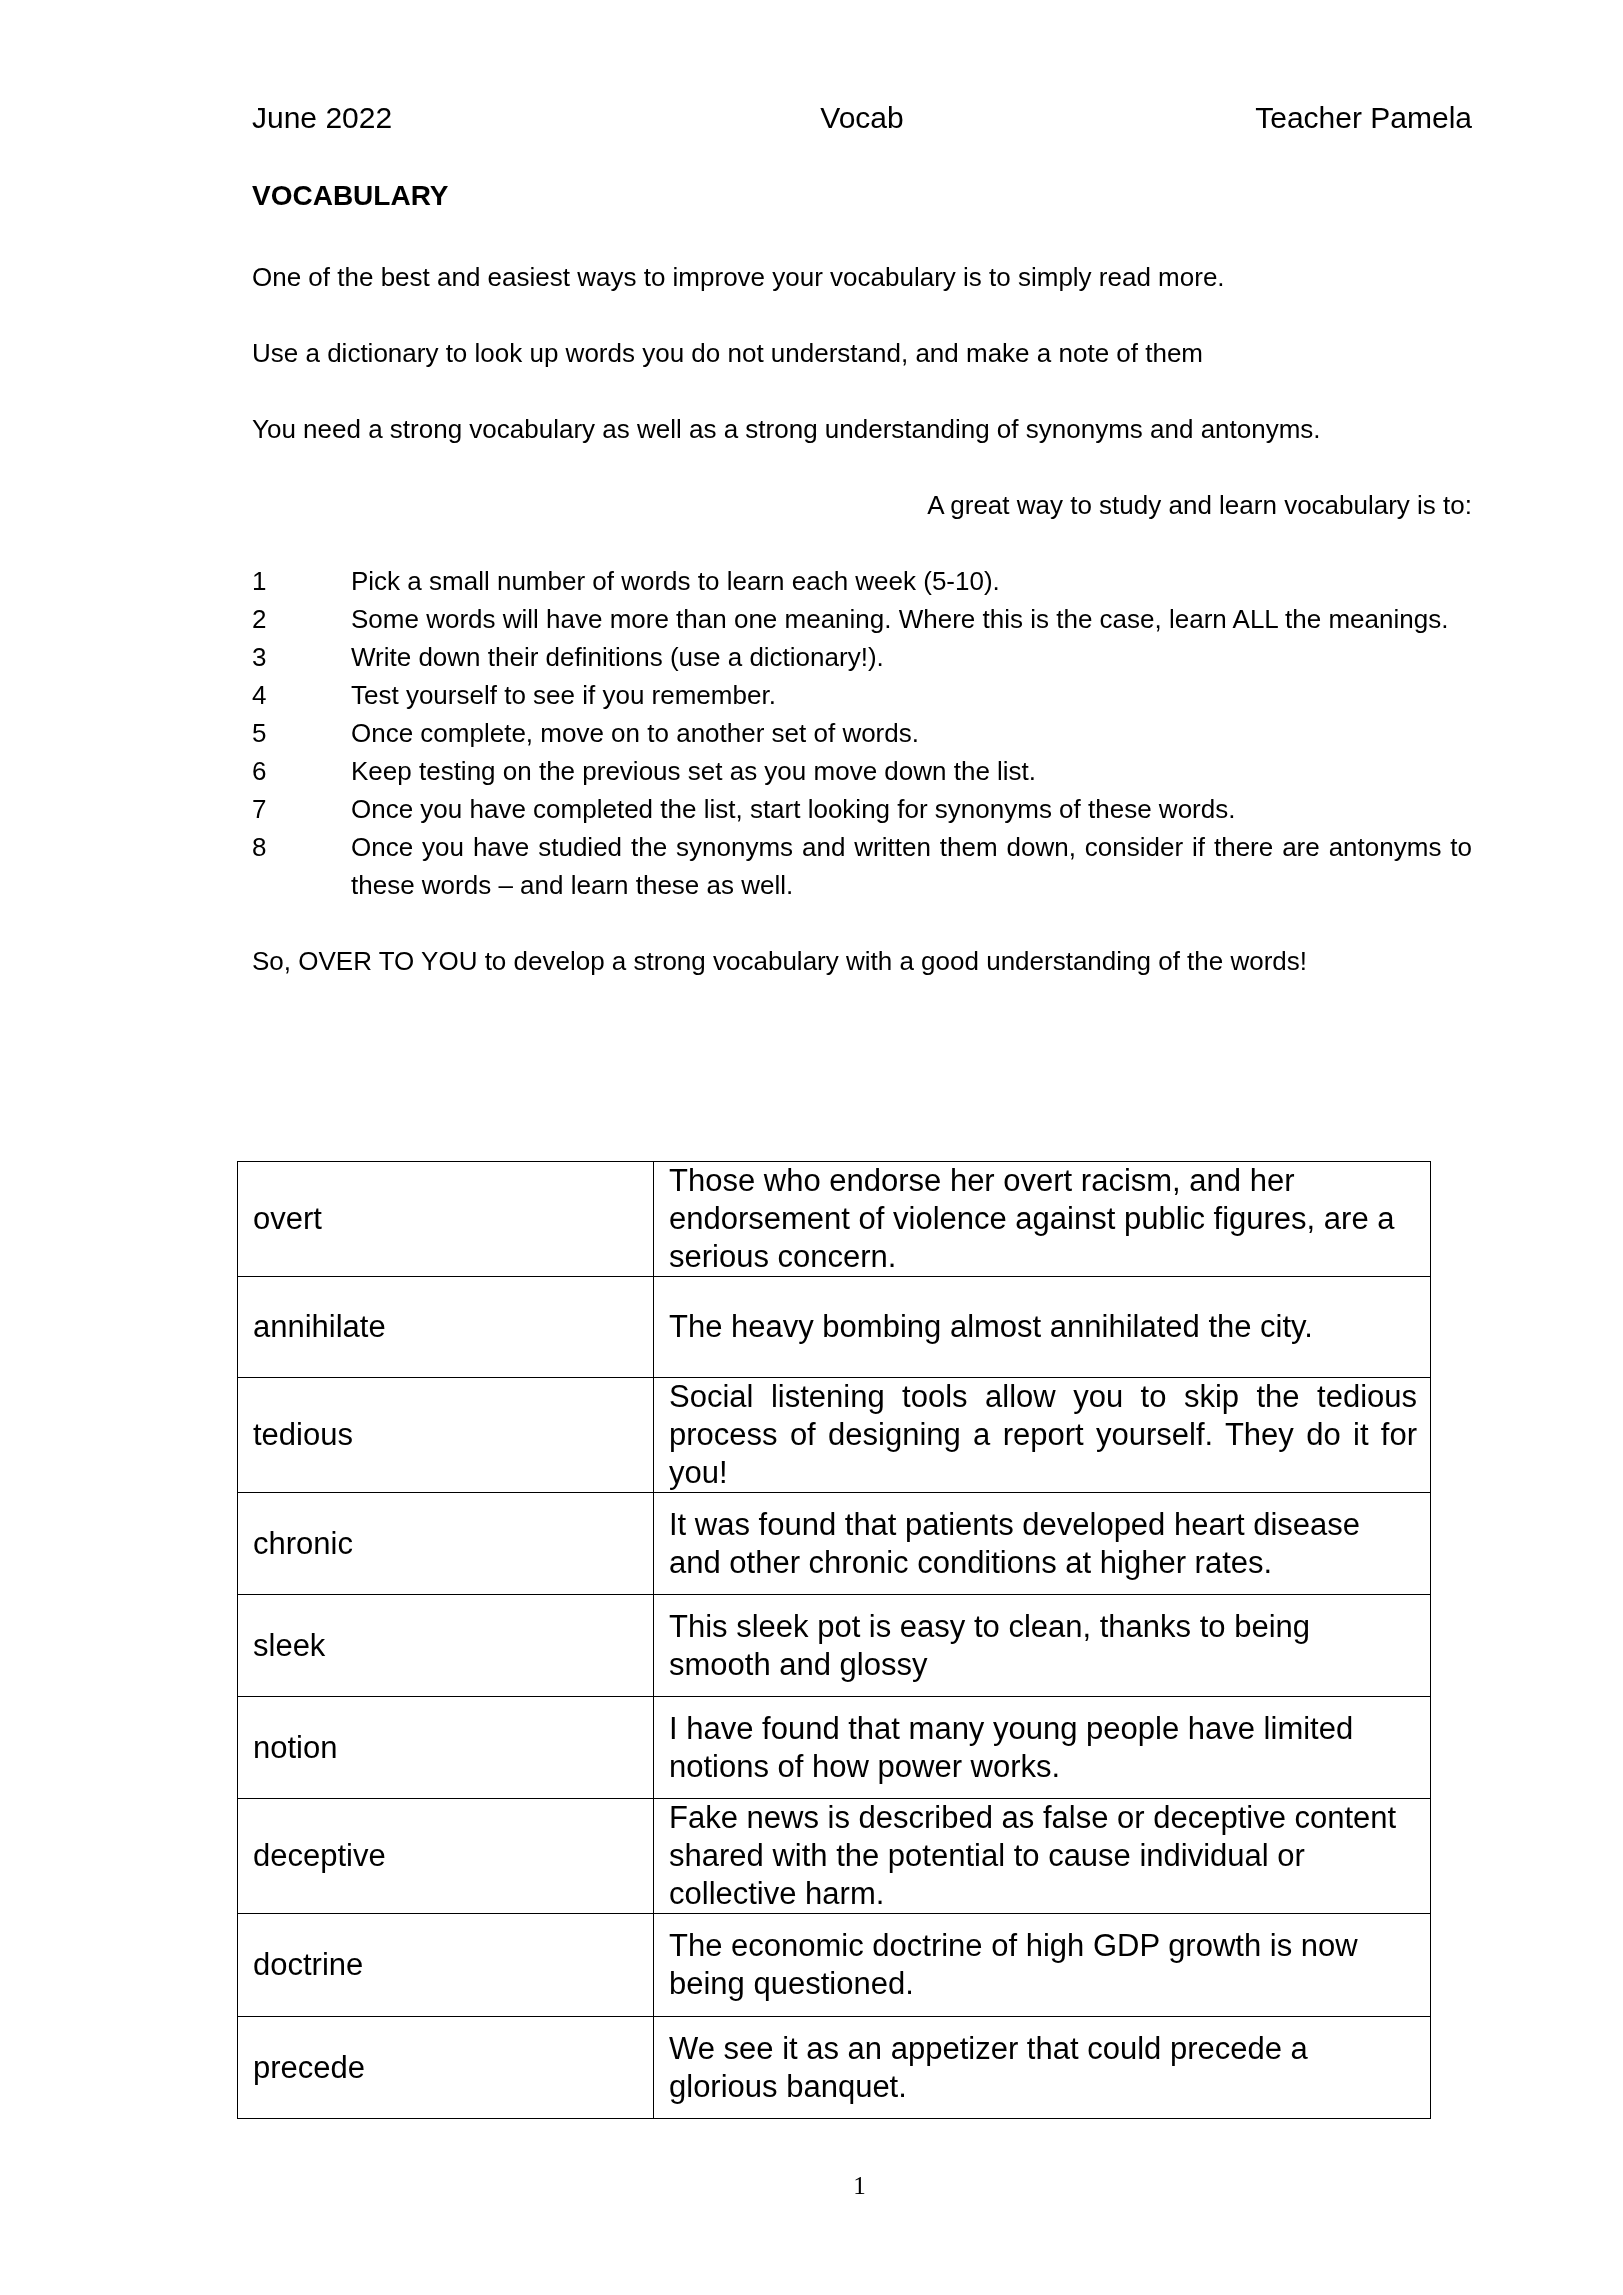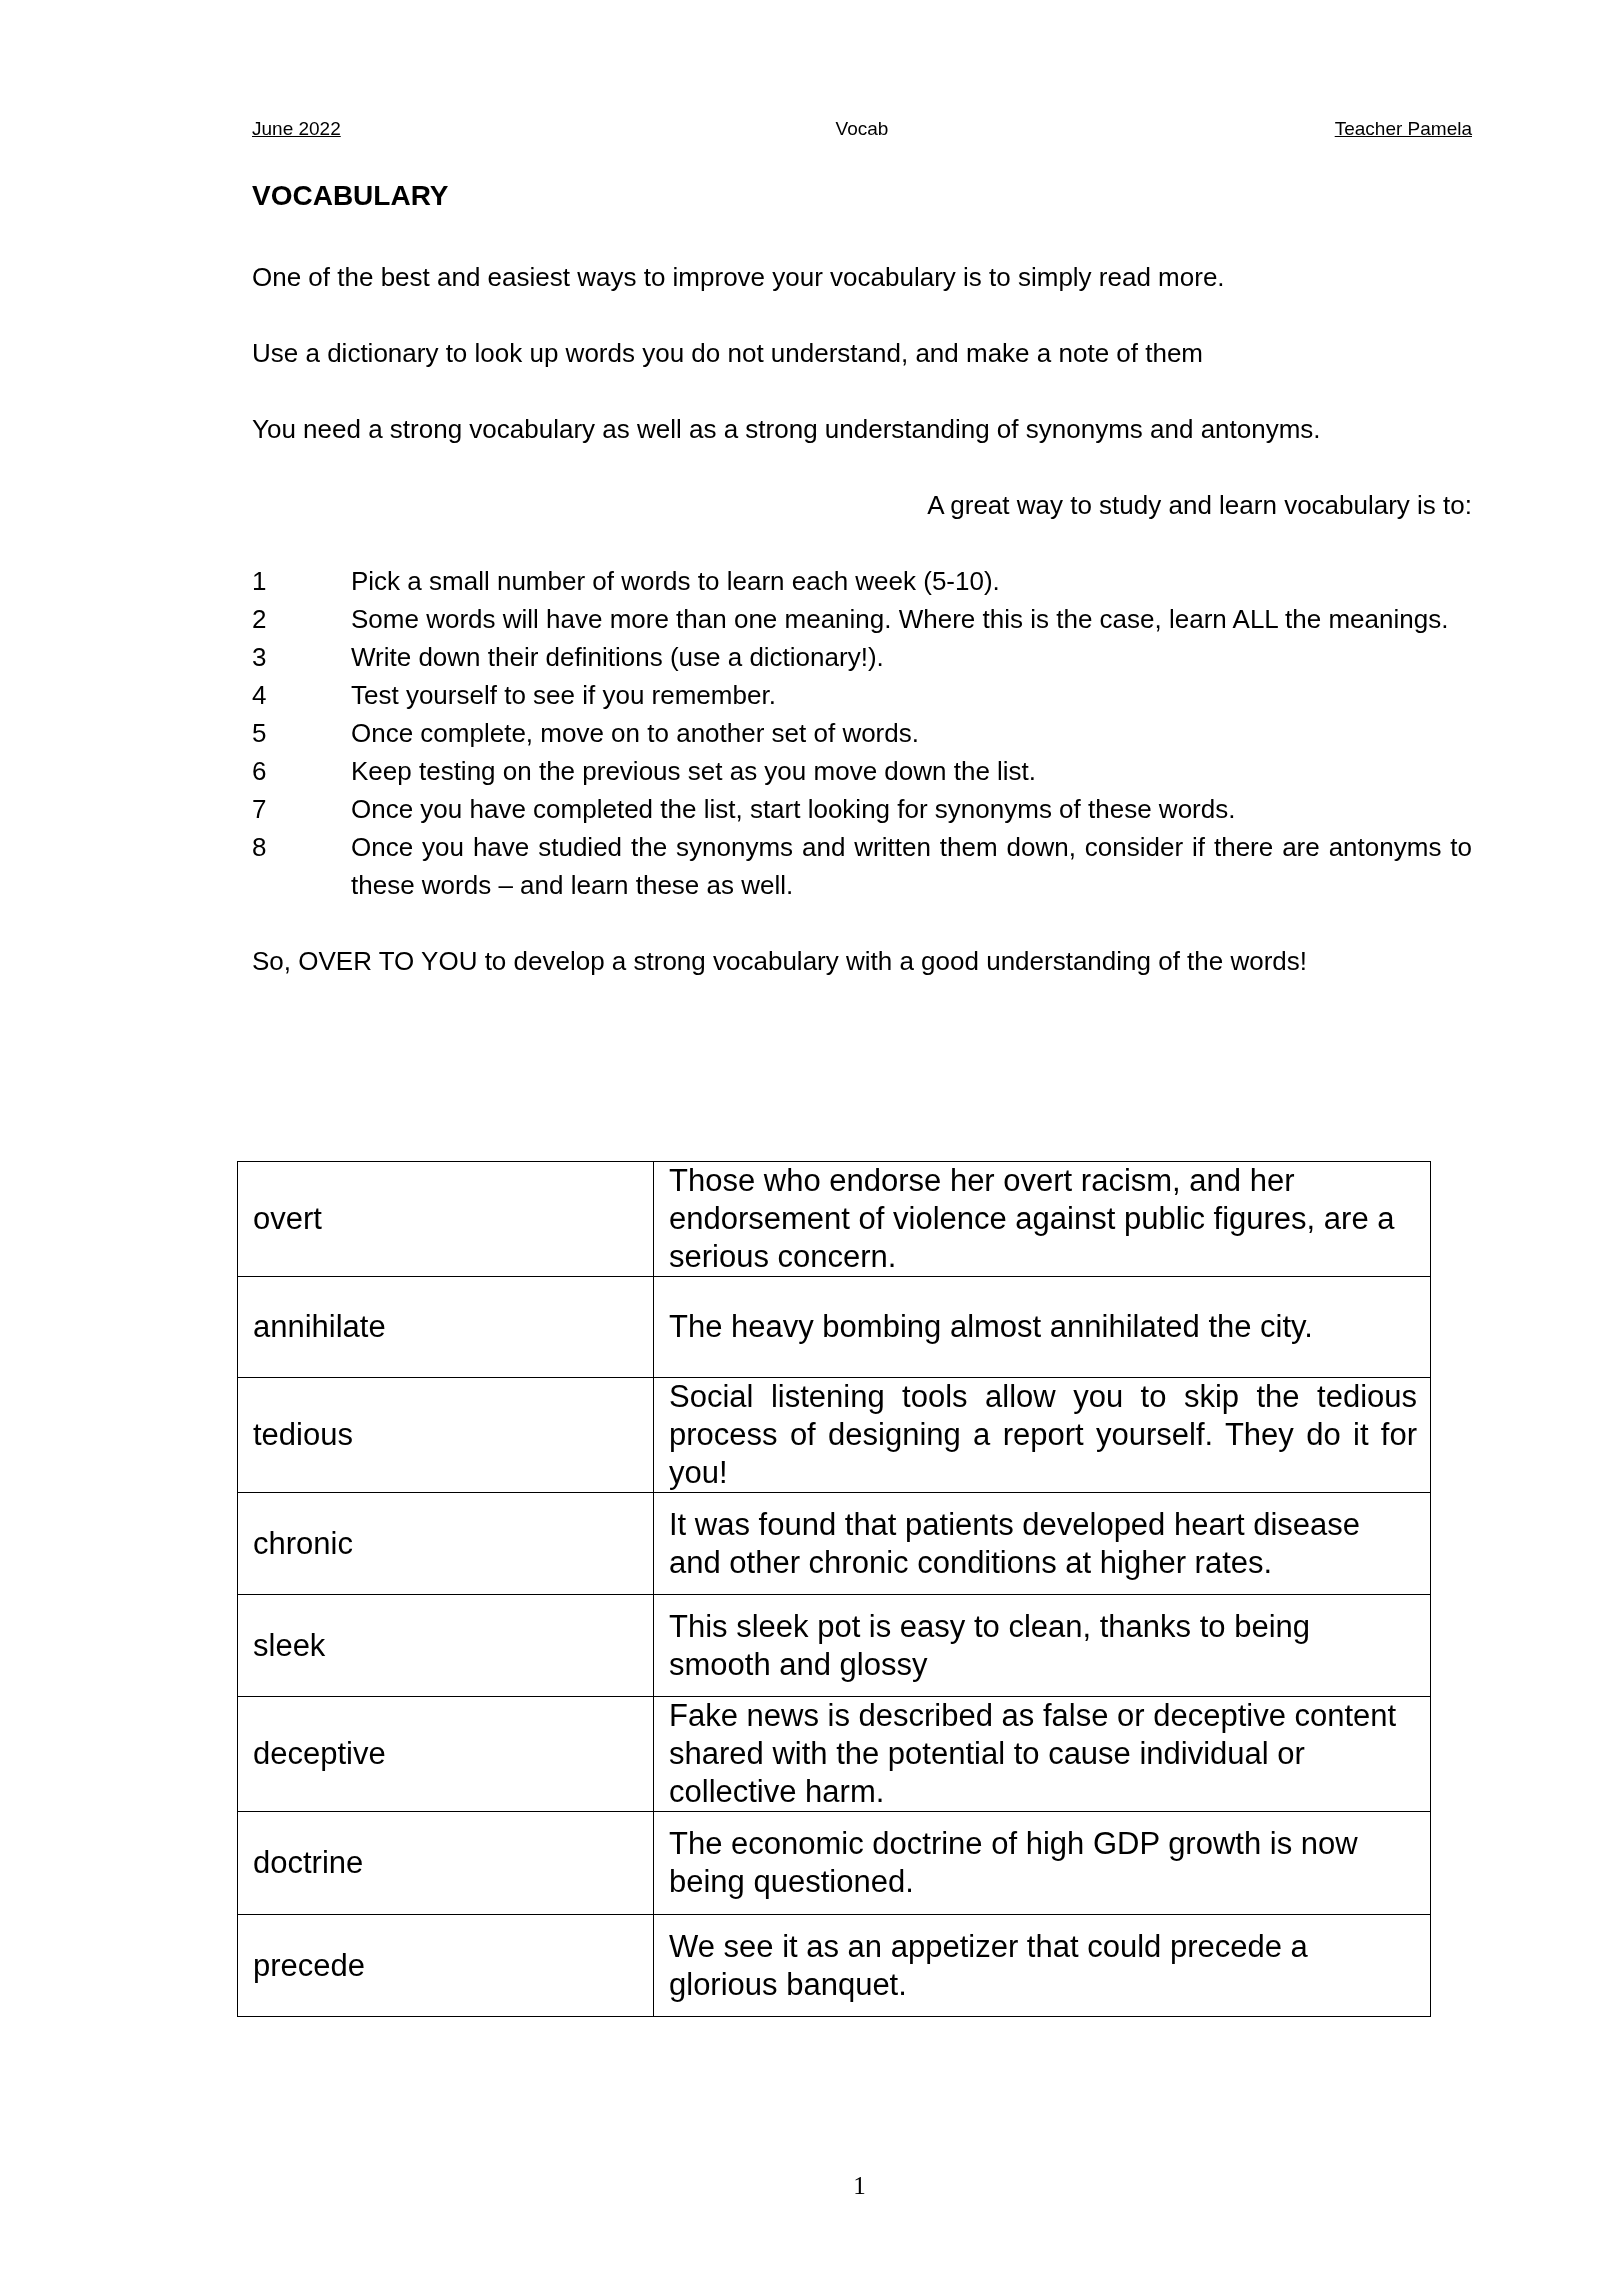--- a/index.html
+++ b/index.html
@@ -12,28 +12,27 @@
       height: 2295px;
       position: relative;
       overflow: hidden;
       color: #000000;
       font-family: "Liberation Sans", sans-serif;
     }
     .page-header {
       position: absolute;
       left: 252px;
       width: 1220px;
-      top: 114px;
+      top: 103px;
       height: 29px;
       display: flex;
       justify-content: space-between;
       align-items: baseline;
-      font-size: 19px;
+      font-size: 30px;
       line-height: 29px;
-      text-decoration: underline;
     }
     .page-header span { white-space: nowrap; }
     .header-center {
       position: absolute;
       left: 50%;
       transform: translateX(-50%);
     }
     .title {
       position: absolute;
       left: 252px;
@@ -182,20 +181,24 @@
       <td class="example-cell justify">Social listening tools allow you to skip the tedious process of designing a report yourself.  They do it for you!</td>
     </tr>
     <tr class="r3">
       <td class="word-cell">chronic</td>
       <td class="example-cell">It was found that patients developed heart disease and other chronic conditions at higher rates.</td>
     </tr>
     <tr class="r4">
       <td class="word-cell">sleek</td>
       <td class="example-cell">This sleek pot is easy to clean, thanks to being smooth and glossy</td>
     </tr>
+    <tr class="r5">
+      <td class="word-cell">notion</td>
+      <td class="example-cell">I have found that many young people have limited notions of how power works.</td>
+    </tr>
     <tr class="r6">
       <td class="word-cell">deceptive</td>
       <td class="example-cell">Fake news is described as false or deceptive content shared with the potential to cause individual or collective harm.</td>
     </tr>
     <tr class="r7">
       <td class="word-cell">doctrine</td>
       <td class="example-cell">The economic doctrine of high GDP growth is now being questioned.</td>
     </tr>
     <tr class="r8">
       <td class="word-cell">precede</td>

